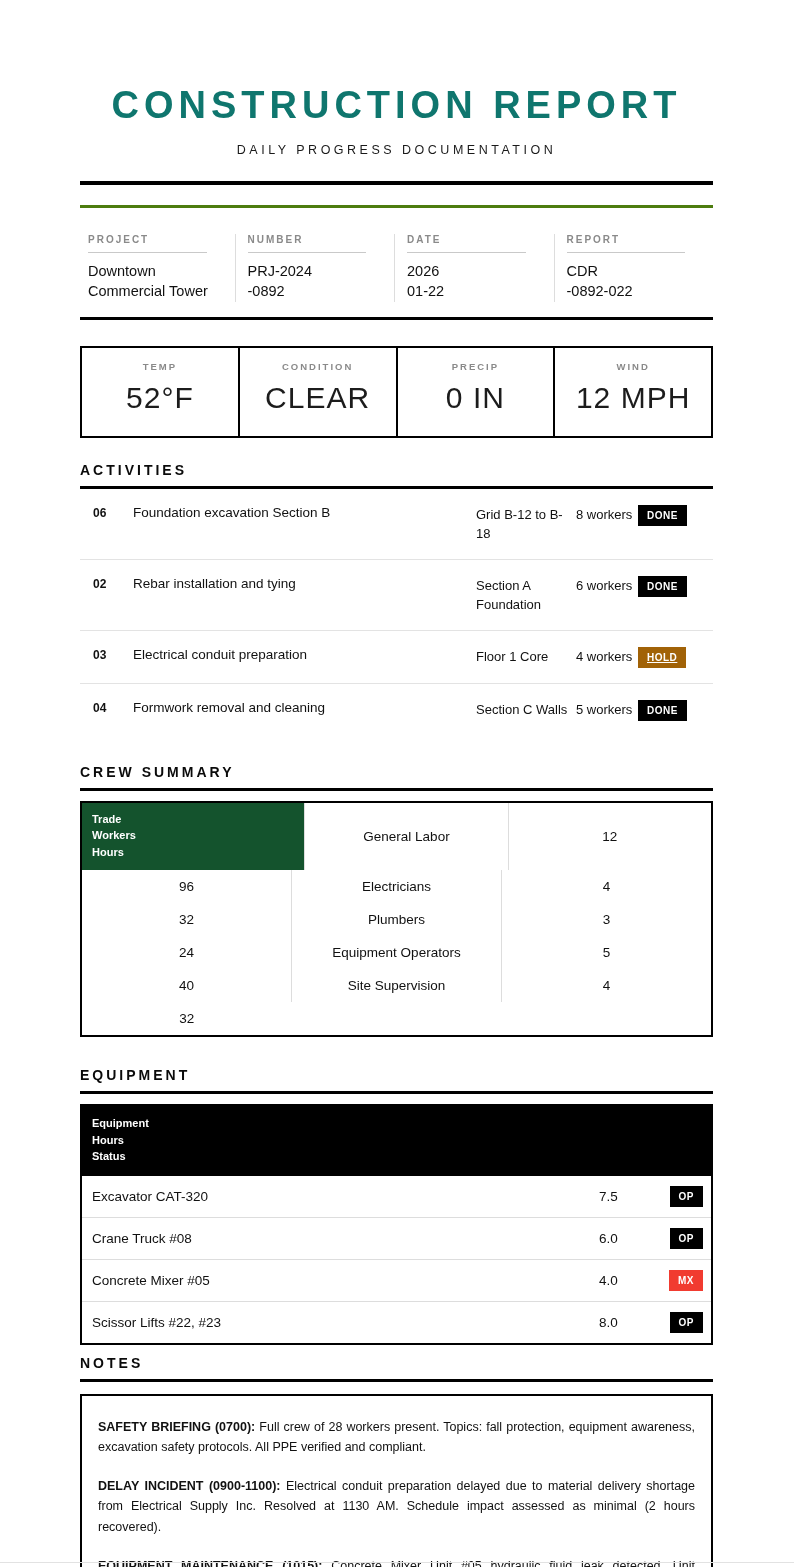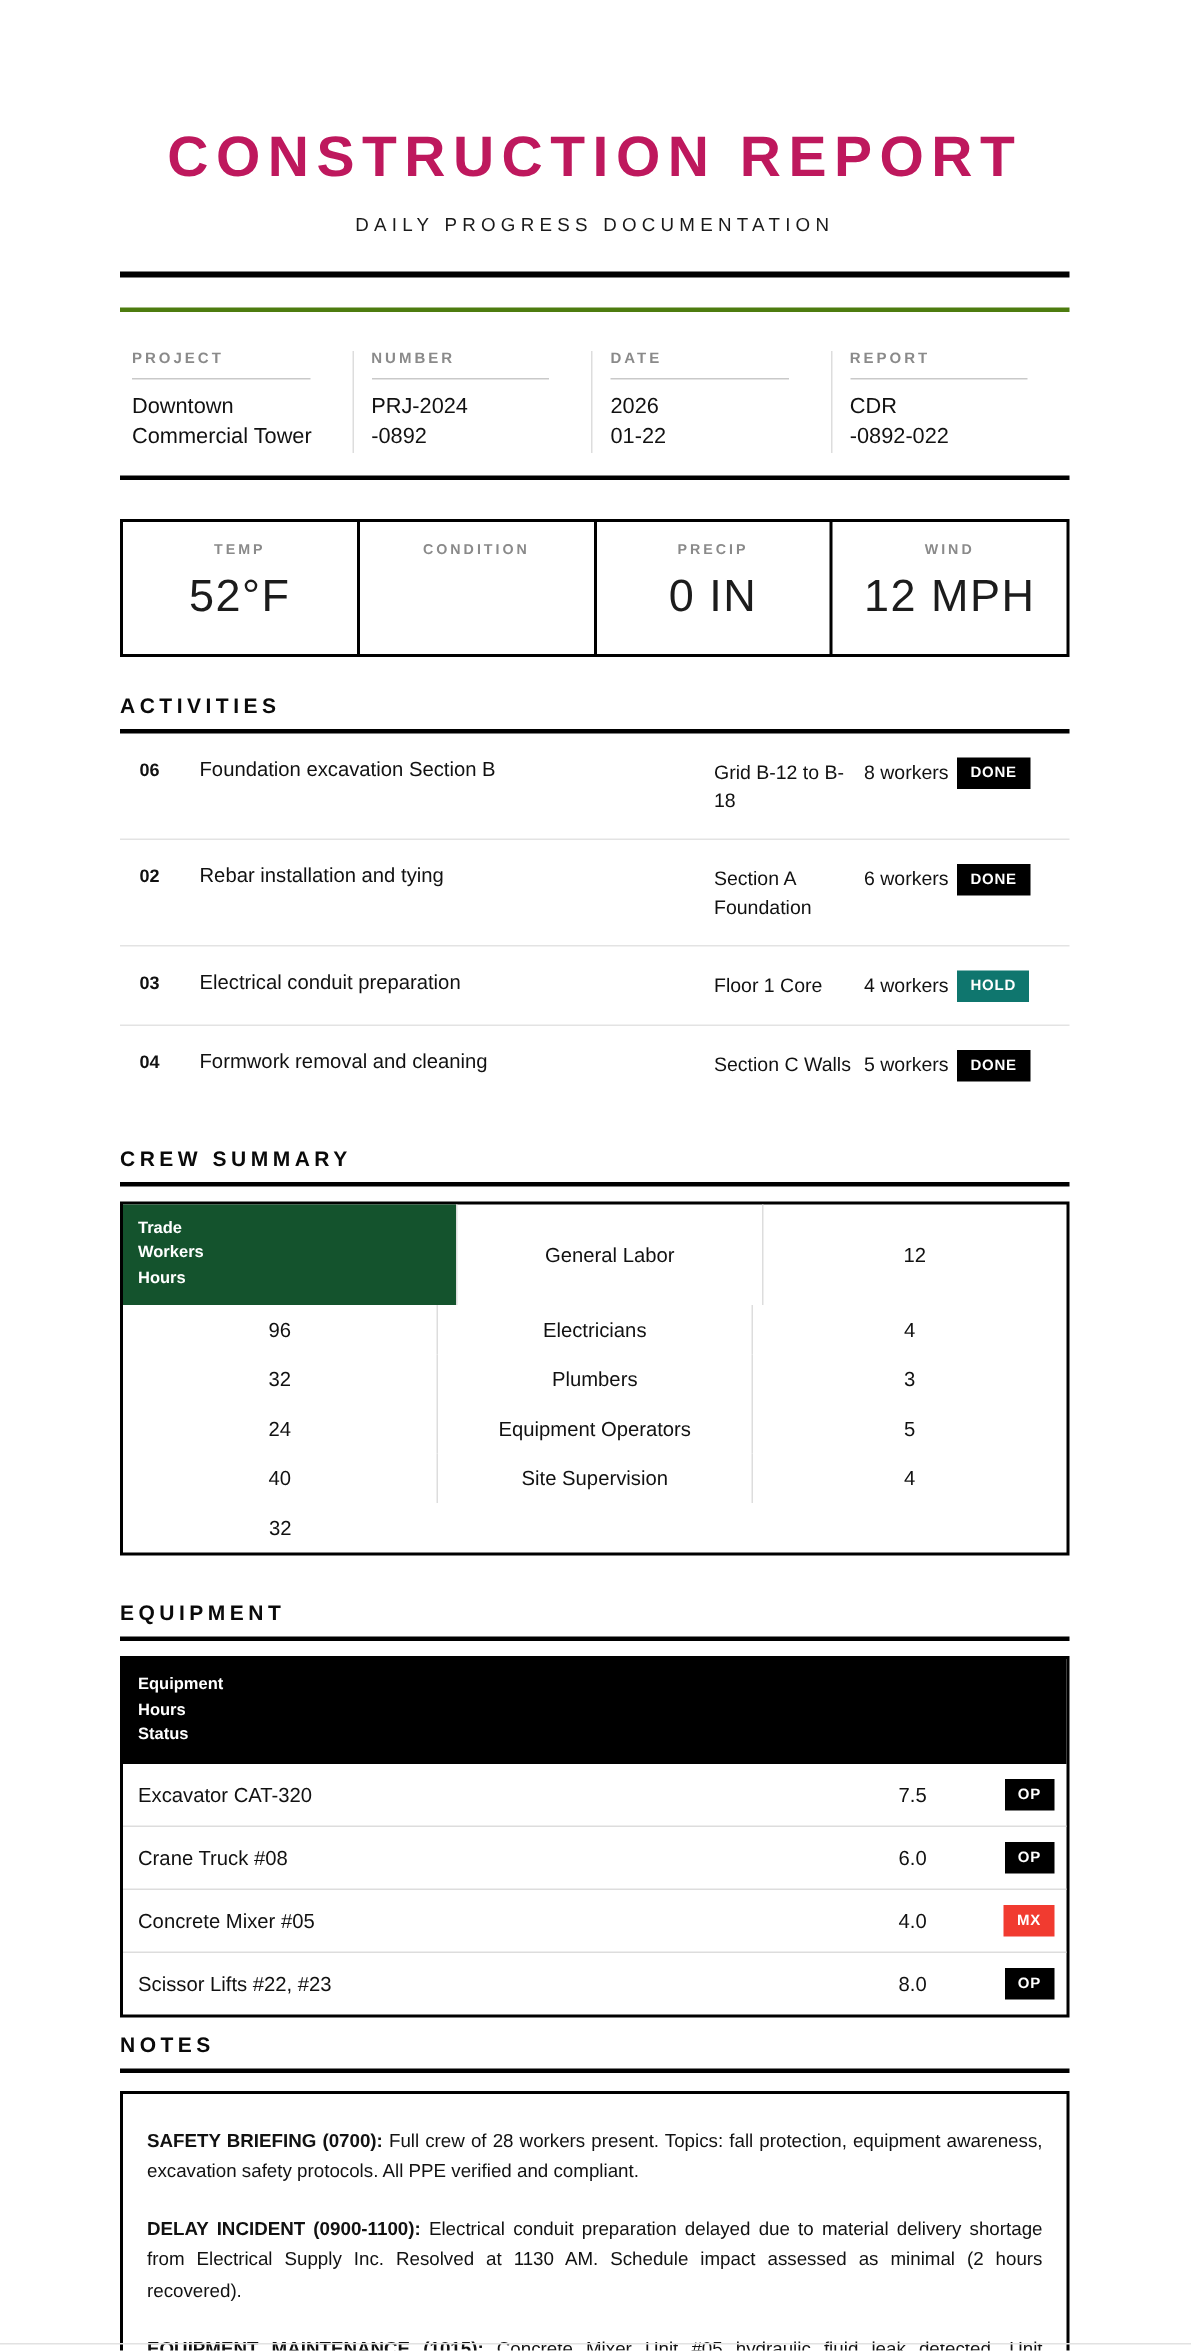--- a/index.html
+++ b/index.html
@@ -5,21 +5,21 @@
   * { box-sizing: border-box; margin: 0; padding: 0; }
   html, body { background: #fff; }
   body {
     width: 794px; height: 1567px; position: relative; overflow: hidden;
     font-family: "Liberation Sans", "DejaVu Sans", sans-serif;
     color: #111;
   }
   .page { padding: 84px 81px 0 80px; }
 
   
-  .title { font-size: 38px; font-weight: 700; letter-spacing: 5px; text-align: center; color: #be185d; }
+  .title { font-size: 38px; font-weight: 700; letter-spacing: 5px; text-align: center; color: #0f766e; }
   .subtitle { margin-top: 16px; font-size: 12.5px; letter-spacing: 3.5px; text-align: center; color: #1a1a1a; }
   .rule4 { height: 4px; background: #000; margin-top: 24px; }
   .rule3 { height: 3px; background: #000; margin-top: 8px; }
 
   
   .meta { margin-top: 20px; border-top: 3px solid #4d7c0f; border-bottom: 3px solid #000; display: flex; padding: 26px 0 15px; }
   .meta-cell { flex: 1; padding: 0 12px; }
   .meta-cell:first-child { padding-left: 8px; }
   .meta-cell + .meta-cell { border-left: 1px solid #ddd; }
   .meta-label { font-size: 10px; font-weight: 700; color: #8a8a8a; letter-spacing: 2px; padding-bottom: 7px; border-bottom: 1px solid #c9c9c9; margin-bottom: 8px; margin-right: 16px; }
@@ -119,20 +119,21 @@
     </div>
   </section>
 
   <section class="weather">
     <div class="weather-cell">
       <div class="weather-label">TEMP</div>
       <div class="weather-value">52°F</div>
     </div>
     <div class="weather-cell">
       <div class="weather-label">CONDITION</div>
+      <div class="weather-value">CLEAR</div>
     </div>
     <div class="weather-cell">
       <div class="weather-label">PRECIP</div>
       <div class="weather-value">0 IN</div>
     </div>
     <div class="weather-cell">
       <div class="weather-label">WIND</div>
       <div class="weather-value">12 MPH</div>
     </div>
   </section>
@@ -153,21 +154,21 @@
       <div class="act-desc">Rebar installation and tying</div>
       <div class="act-loc">Section A Foundation</div>
       <div class="act-workers">6 workers</div>
       <div class="act-badge"><span class="badge" style="background: rgb(0, 0, 0);">DONE</span></div>
     </div>
     <div class="activity-row">
       <div class="act-num">03</div>
       <div class="act-desc">Electrical conduit preparation</div>
       <div class="act-loc">Floor 1 Core</div>
       <div class="act-workers">4 workers</div>
-      <div class="act-badge"><span class="badge red" style="background: #0f766e;">HOLD</span></div>
+      <div class="act-badge"><span class="badge red" style="background: #a16207; text-decoration: underline;">HOLD</span></div>
     </div>
     <div class="activity-row">
       <div class="act-num">04</div>
       <div class="act-desc">Formwork removal and cleaning</div>
       <div class="act-loc">Section C Walls</div>
       <div class="act-workers">5 workers</div>
       <div class="act-badge"><span class="badge" style="background: rgb(0, 0, 0);">DONE</span></div>
     </div>
   </section>
 

